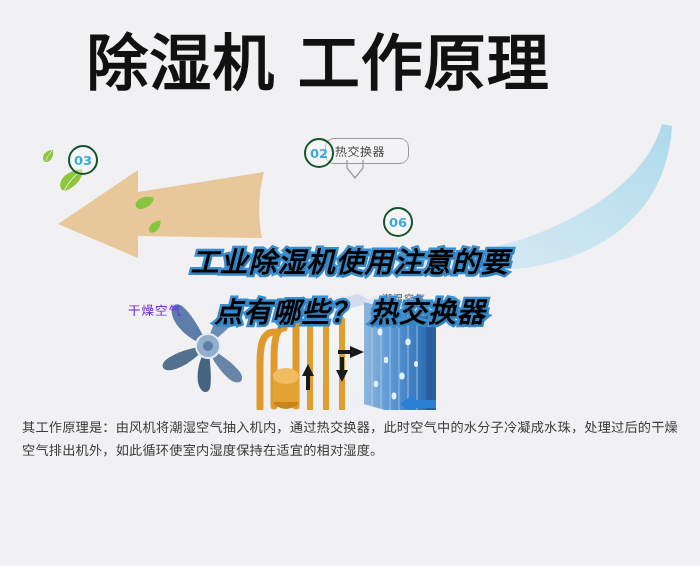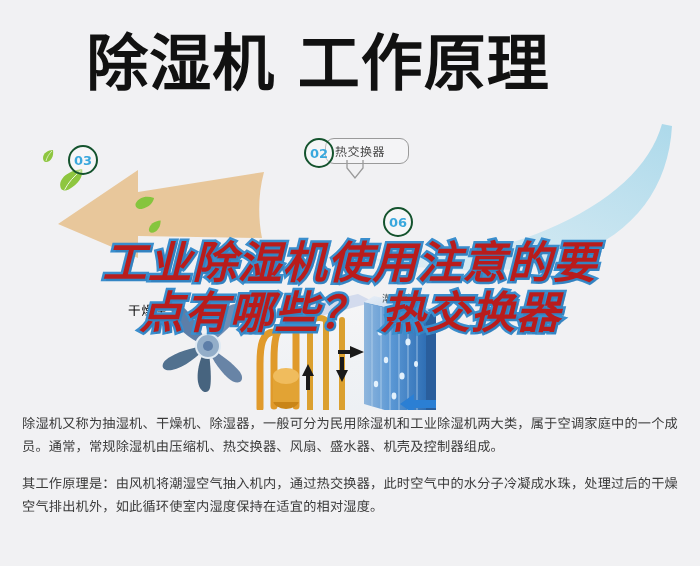--- a/index.html
+++ b/index.html
@@ -91,35 +91,35 @@
   }
 
   
   .illu-label{
     position:absolute;
     color:#4a4a4a;
     font-size:12.5px;
     letter-spacing:1px;
     white-space:nowrap;
   }
-  #label-dry{left:128px;top:180px;color:#000000;font-size:12.5px;}
+  #label-dry{left:128px;top:180px;color:#6d28d9;font-size:12.5px;}
   #label-humid{left:382px;top:170px;color:#4d5b63;font-size:10px;}
 
   
   .overlay{
     position:absolute;left:0;top:238px;width:700px;
     text-align:center;
     pointer-events:none;
   }
   .overlay-line{
-    font-size:44px;
+    font-size:28px;
     line-height:50px;
     font-weight:bold;
     font-style:italic;
-    color:#b91c1c;
+    color:#000000;
     letter-spacing:1px;
     white-space:nowrap;
     -webkit-text-stroke:5px #3a8ecd;
     paint-order:stroke fill;
     text-shadow:
        0 0 0 #3a8ecd,
        2px 2px 0 rgba(40,110,170,0.35);
     font-family:"DejaVu Sans","Liberation Sans",sans-serif;
     text-align:center;
   }
@@ -295,17 +295,16 @@
     <div class="illu-label" id="label-humid">潮湿空气</div>
 
   </div>
 
   <div class="overlay">
     <div class="overlay-line">工业除湿机使用注意的要</div>
     <div class="overlay-line">点有哪些？ 热交换器</div>
   </div>
 
   <div class="copy">
-    <p>除湿机又称为抽湿机、干燥机、除湿器，一般可分为民用除湿机和工业除湿机两大类，属于空调家庭中的一个成员。通常，常规除湿机由压缩机、热交换器、风扇、盛水器、机壳及控制器组成。</p>
     <p class="para2">其工作原理是：由风机将潮湿空气抽入机内，通过热交换器，此时空气中的水分子冷凝成水珠，处理过后的干燥空气排出机外，如此循环使室内湿度保持在适宜的相对湿度。</p>
   </div>
 
 </div>
 
 </body></html>

